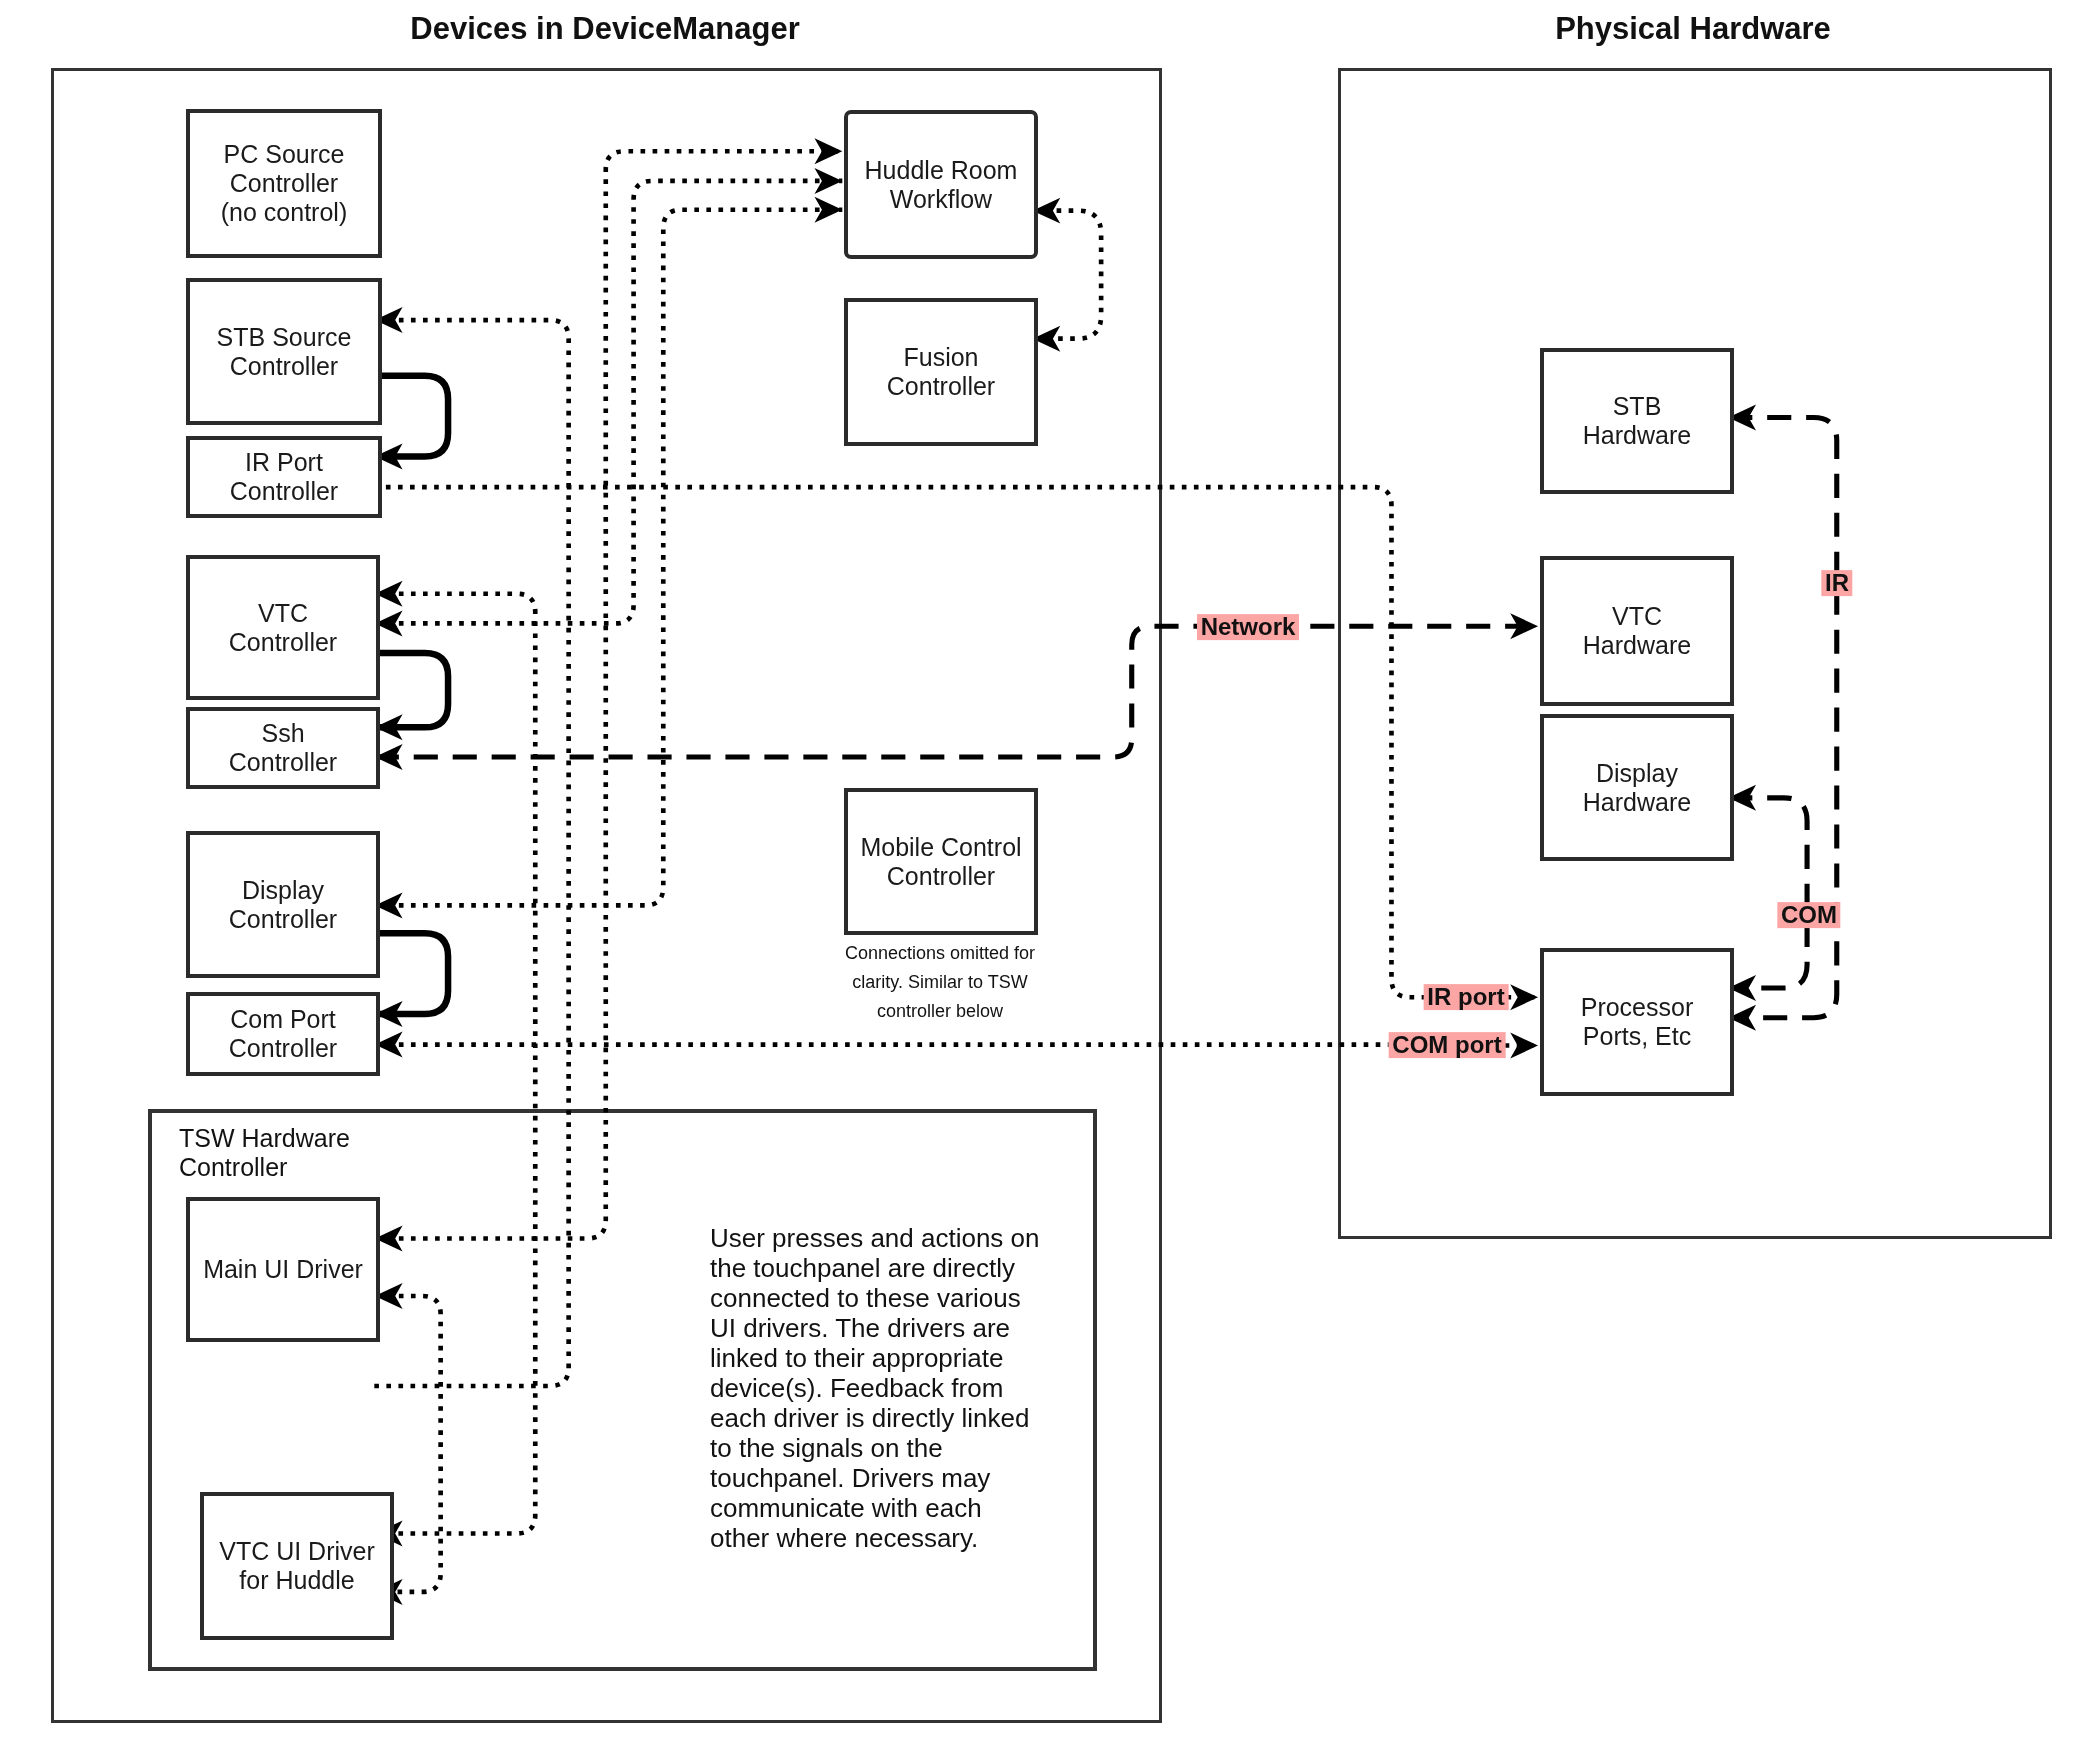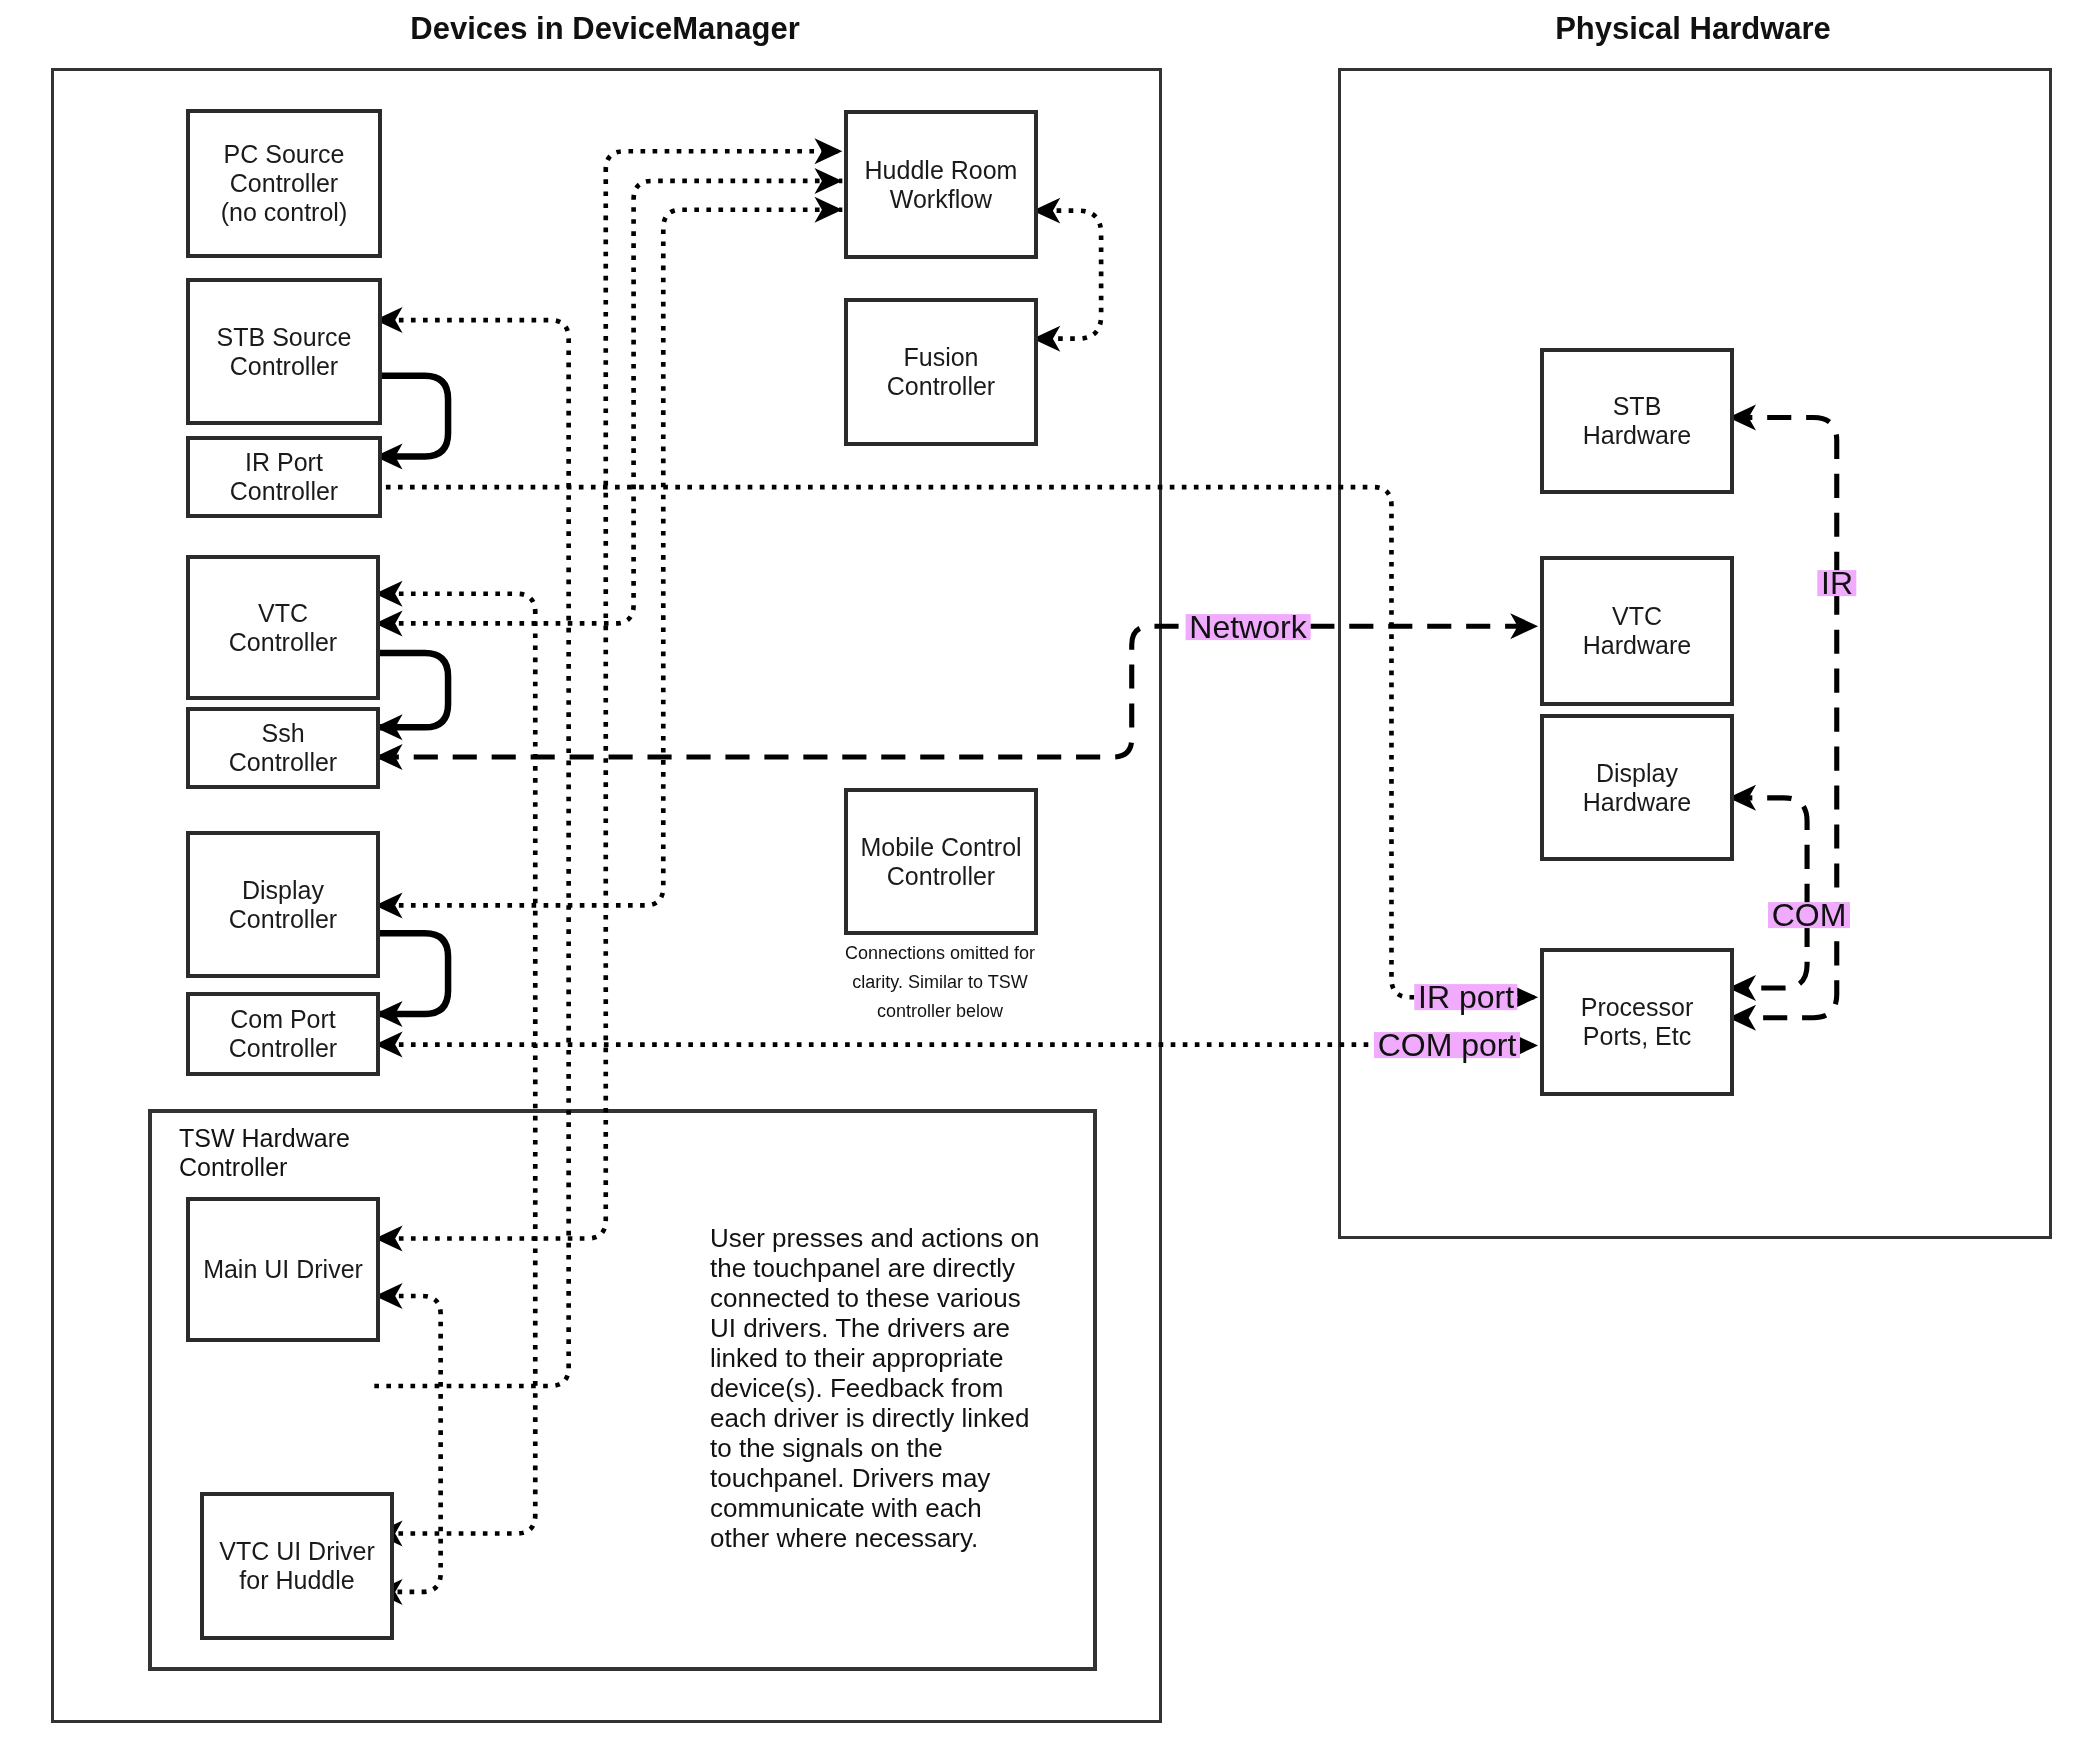--- a/index.html
+++ b/index.html
@@ -6,22 +6,22 @@
   .stage{position:relative;width:2090px;height:1758px;background:#fff;
          font-family:"Liberation Sans", sans-serif;color:#141414;overflow:hidden;}
   .title{position:absolute;font-size:31px;font-weight:bold;text-align:right;
          transform:translateX(-50%);white-space:nowrap;color:#111;}
   .outer{position:absolute;border:3.7px solid #333;background:transparent;}
   .tswbox{position:absolute;border:4.6px solid #333;}
   .node{position:absolute;border:4.6px solid #2b2b2b;background:#fff;
         display:flex;align-items:center;justify-content:center;text-align:center;}
   .node span{white-space:pre-line;font-size:25px;line-height:29px;color:#1a1a1a;}
   .wires{position:absolute;left:0;top:0;}
-  .lbl{position:absolute;background:#f0abfc;font-size:32px;line-height:24px;
-       padding:0.9px 3.7px;white-space:nowrap;transform:translate(-50%,-50%);color:#111;}
+  .lbl{position:absolute;background:#fca5a5;font-size:24px;line-height:24px;
+       padding:0.9px 3.7px;white-space:nowrap;transform:translate(-50%,-50%);color:#111;font-weight:bold;}
   .blocktext{position:absolute;font-size:26px;line-height:30px;white-space:pre-line;color:#121212;}
   .captext{position:absolute;font-size:18px;line-height:29px;white-space:pre-line;
            text-align:center;transform:translateX(-50%);color:#121212;}
   .tswlabel{position:absolute;font-size:25px;line-height:29px;white-space:pre-line;color:#121212;}
 </style>
 </head>
 <body>
 
 <div class="stage">
 
@@ -116,21 +116,21 @@
     </div>
   <div class="node" style="left:186px;top:831px;width:186px;height:139px;">
     <span>Display
 Controller</span>
     </div>
   <div class="node" style="left:186px;top:992px;width:186px;height:76px;">
     <span>Com Port
 Controller</span>
     </div>
 
-  <div class="node" style="left:844px;top:110px;width:186px;height:141px;">
+  <div class="node" style="left:844px;top:110px;width:186px;height:141px;border-radius:7px;">
     <span>Huddle Room
 Workflow</span>
     </div>
   <div class="node" style="left:844px;top:298px;width:186px;height:140px;">
     <span>Fusion
 Controller</span>
     </div>
   <div class="node" style="left:844px;top:788px;width:186px;height:139px;">
     <span>Mobile Control
 Controller</span>

